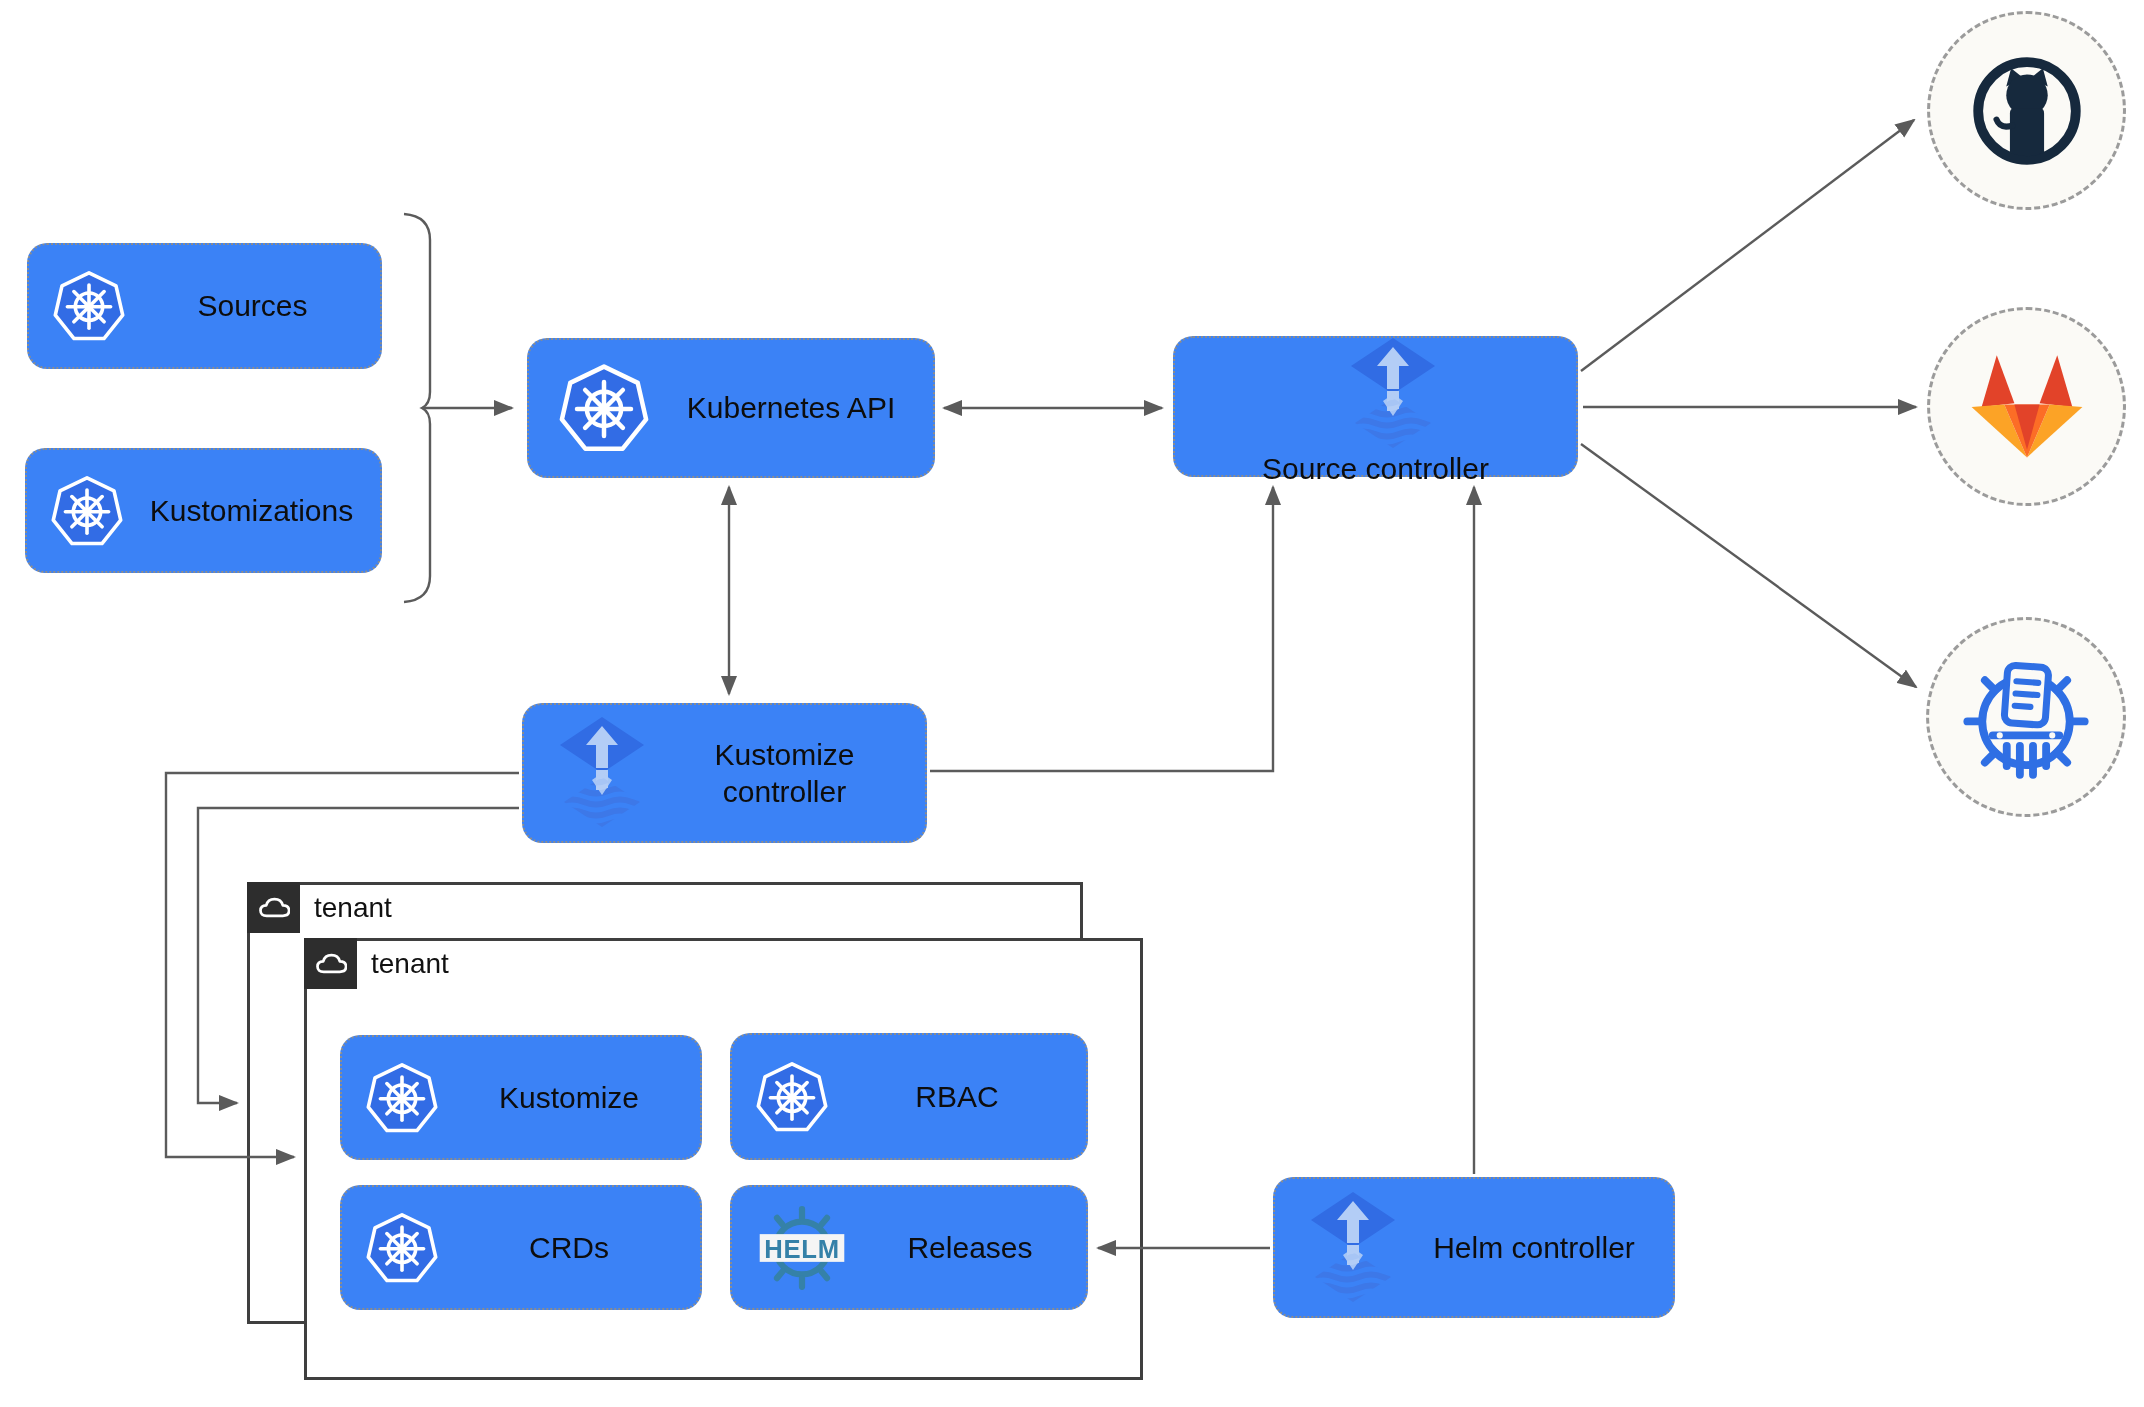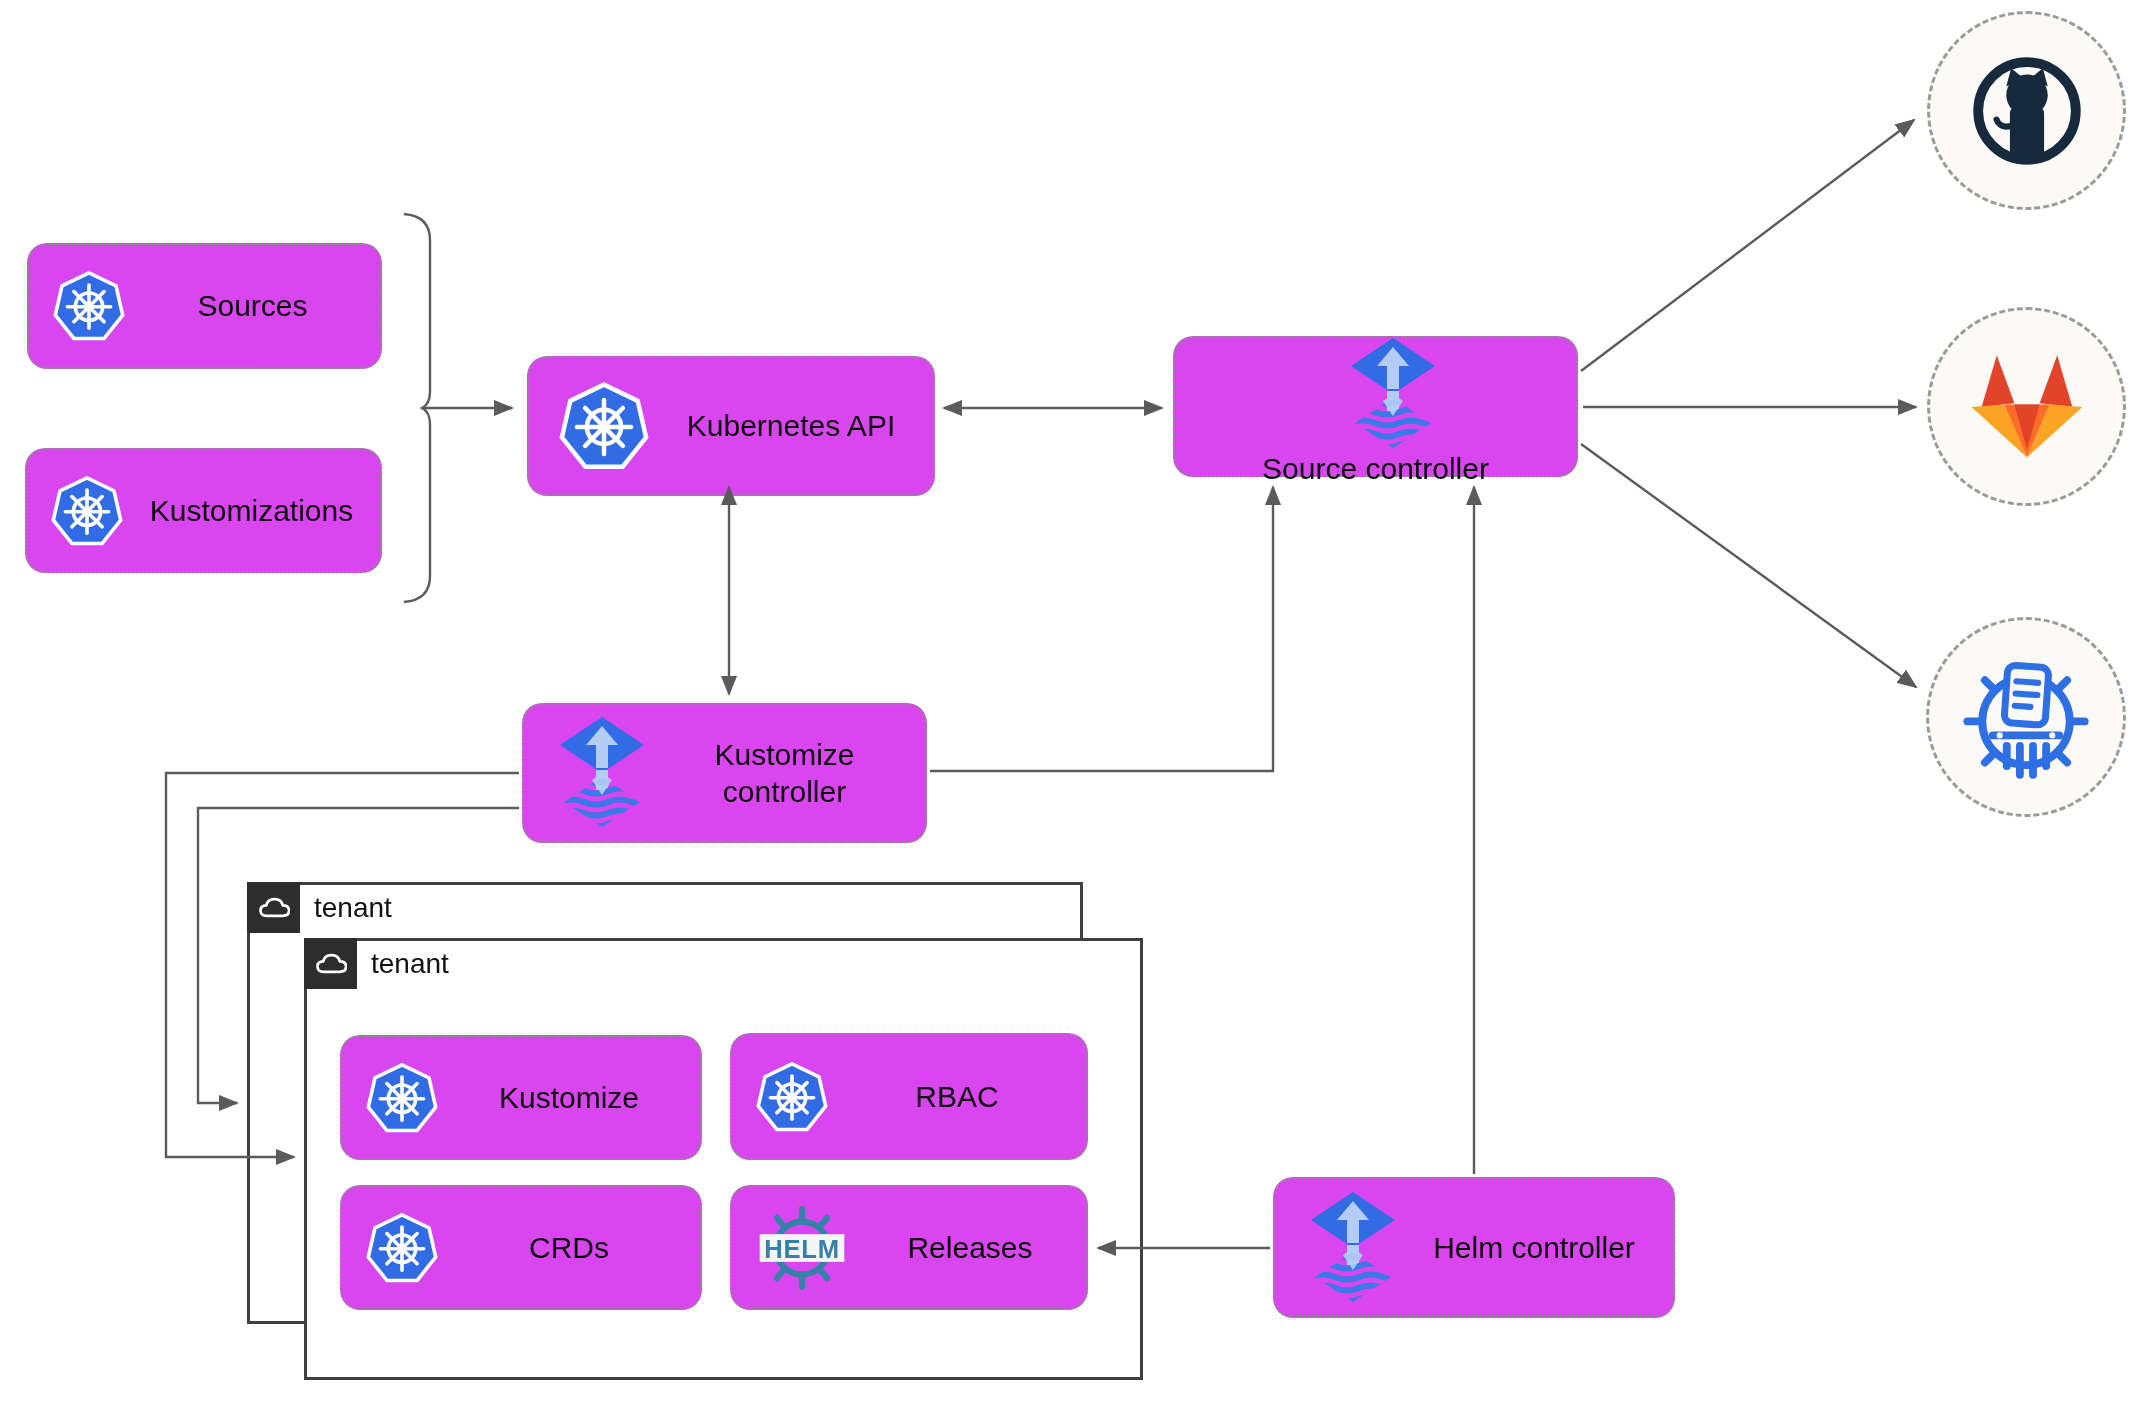--- a/index.html
+++ b/index.html
@@ -2,21 +2,21 @@
 <html><head>
 <meta charset="utf-8">
 <style>
   html,body{margin:0;padding:0;background:#ffffff;}
   body{font-family:"Liberation Sans", sans-serif; color:#111;}
   #canvas{position:relative;width:2144px;height:1407px;background:#fff;overflow:hidden;}
 
   
   .node{
     position:absolute;
-    background:#d946ef;
+    background:#3b82f6;
     border:2px dotted #8c8c8c;
     border-radius:20px;
     display:flex;
     align-items:center;
     box-sizing:border-box;
   }
   .node-label{
     flex:1;
     text-align:center;
     font-size:30px;
@@ -202,21 +202,21 @@
 
   <div class="node" style="left:25px;top:448px;width:357px;height:125px;">
     <span class="icon-wrap" style="margin-left:24px;">
       <svg width="72" height="70" viewBox="0 0 100 96">
           <use href="#k8s"></use>
         </svg>
     </span>
     <span class="node-label">Kustomizations</span>
   </div>
 
-  <div class="node" style="left:527px;top:356px;width:408px;height:140px;">
+  <div class="node" style="left:527px;top:338px;width:408px;height:140px;">
     <span class="icon-wrap" style="margin-left:30px;">
       <svg width="90" height="88" viewBox="0 0 100 96">
           <use href="#k8s"></use>
         </svg>
     </span>
     <span class="node-label">Kubernetes API</span>
   </div>
 
   <div class="node" style="left:1173px;top:336px;width:405px;height:141px;flex-direction:column;">
     <span class="icon-wrap" style="margin-left:34px;">

